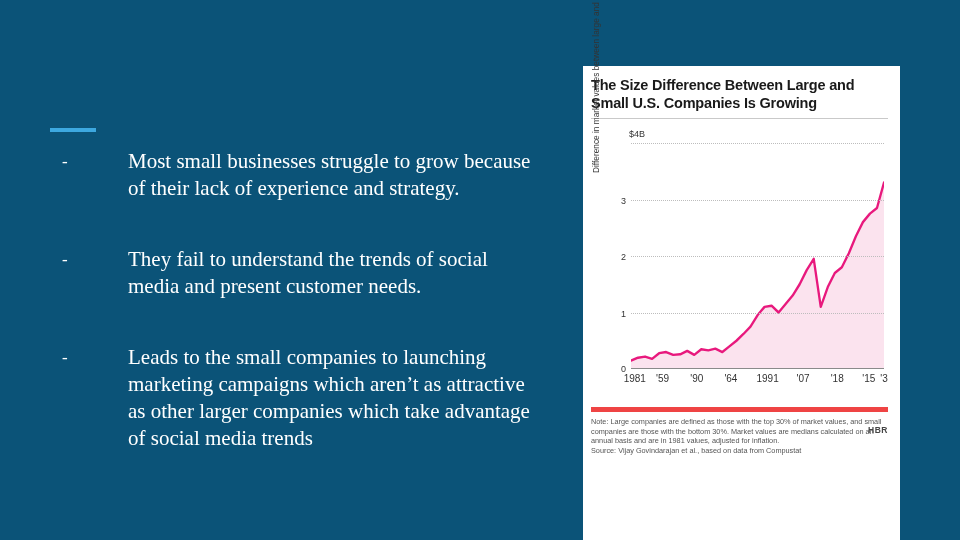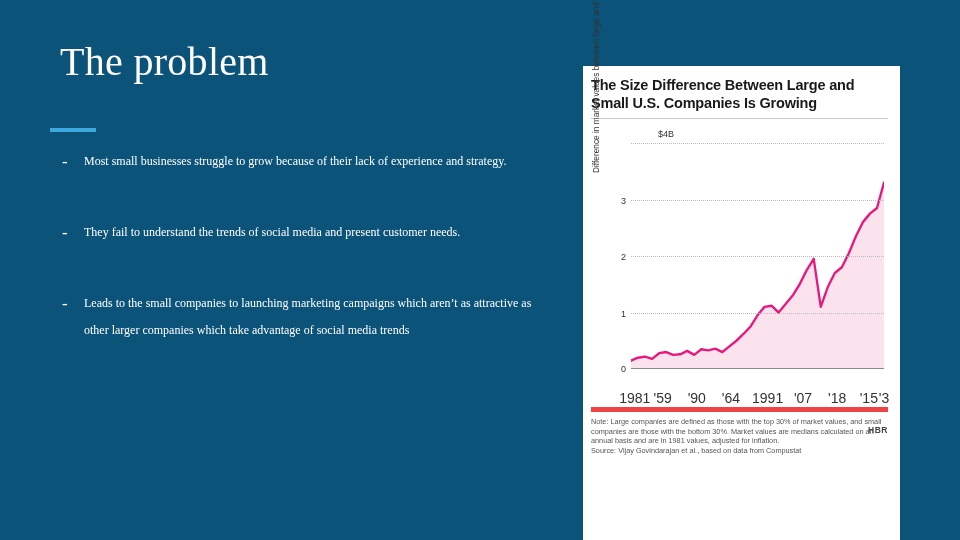--- a/index.html
+++ b/index.html
@@ -49,22 +49,23 @@
   }
   .bullet-dash {
     color: #ffffff;
     font-size: 17px;
     line-height: 27px;
     width: 22px;
     flex: 0 0 22px;
   }
   .bullet-text {
     color: #ffffff;
-    font-size: 12px;
+    font-size: 21px;
     line-height: 27px;
+    margin-left: 44px;
   }
 
   
   .chart-card {
     position: absolute;
     left: 583px;
     top: 66px;
     width: 317px;
     height: 492px;
     background: #ffffff;
@@ -131,27 +132,26 @@
     color: #333333;
     transform: translateY(-50%);
     white-space: nowrap;
   }
   .top-tick {
     position: absolute;
     top: -14px;
     left: -2px;
     font-size: 9px;
     color: #333;
-    margin-left: 29px;
   }
   .xtick {
     position: absolute;
     top: 100%;
-    margin-top: 21px;
-    font-size: 14px;
+    margin-top: 4px;
+    font-size: 10px;
     color: #333333;
     transform: translateX(-50%);
     white-space: nowrap;
   }
   .chart-note {
     font-size: 7.3px;
     color: #555555;
     line-height: 9.6px;
     border-top: 5px solid #ef4444;
     padding-top: 5px;
@@ -165,21 +165,20 @@
     letter-spacing: 0.5px;
     margin-top: -20px;
   }
   svg { display: block; }
 </style>
 </head>
 <body>
 
 <div class="slide">
 
-  <div class="slide-title">The problem</div>
   <div class="title-rule"></div>
 
   <div class="bullets">
     <div class="bullet">
       <div class="bullet-dash">-</div>
       <div class="bullet-text">Most small businesses struggle to grow because of their lack of experience and strategy.</div>
     </div>
     <div class="bullet">
       <div class="bullet-dash">-</div>
       <div class="bullet-text">They fail to understand the trends of social media and present customer needs.</div>

